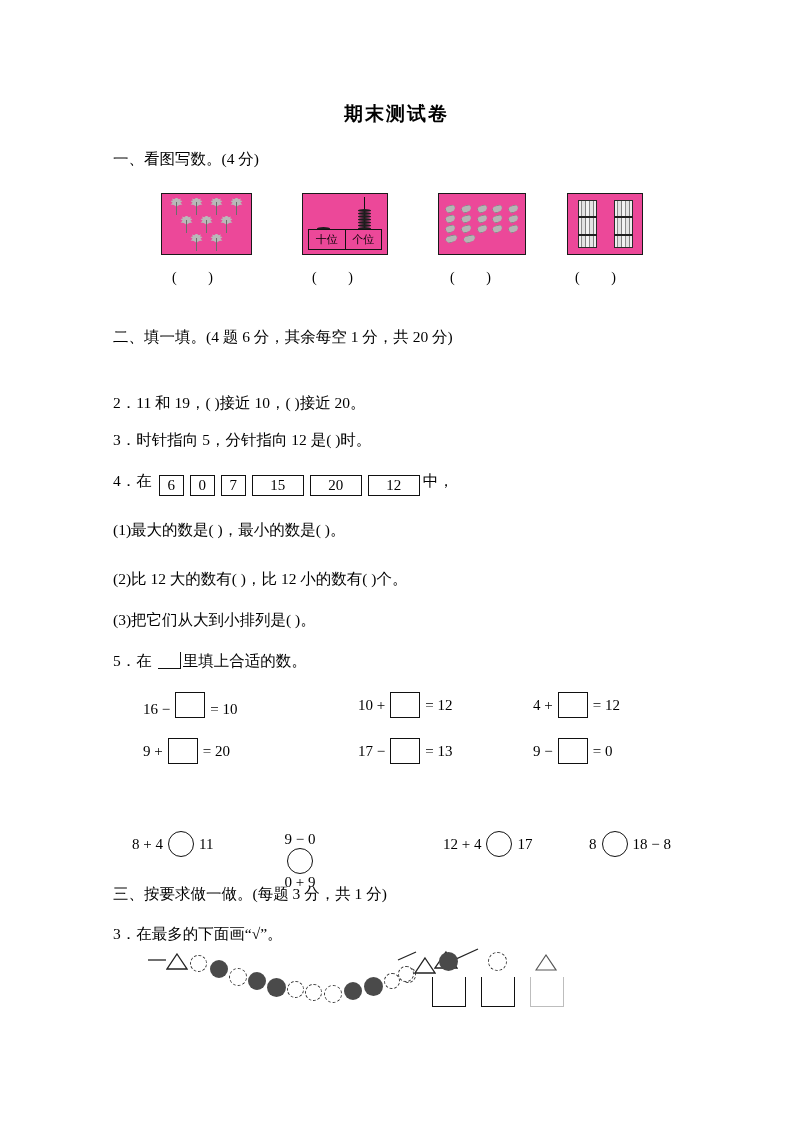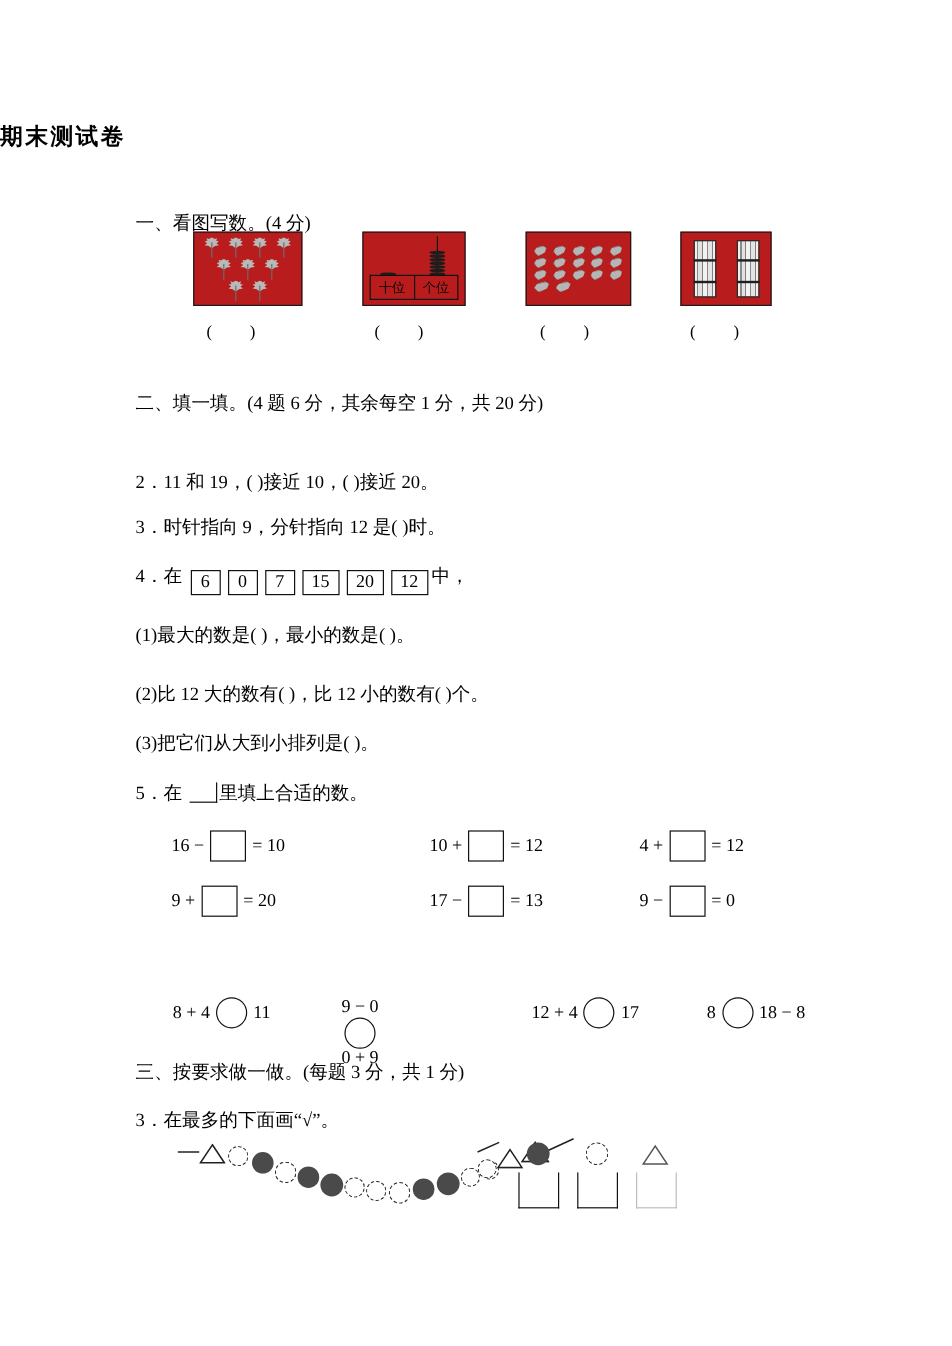--- a/index.html
+++ b/index.html
@@ -20,41 +20,41 @@
     left: 0; top: 0;
     width: 793px;
     height: 1122px;
   }
 
   
   .doc-title {
     position: absolute;
     left: 0; top: 101px;
     width: 793px;
-    text-align: left;
+    text-align: center;
     font-size: 19px;
     font-weight: bold;
     letter-spacing: 2px;
     font-family: "DejaVu Sans", "Liberation Sans", sans-serif;
   }
 
   
   .line {
     position: absolute;
     font-size: 15.5px;
     white-space: nowrap;
     line-height: 1.2;
   }
   .sec-head { font-size: 15.5px; }
 
   
   .pic-box {
     position: absolute;
     border: 1.2px solid #1a1a1a;
-    background: #b91c1c;
+    background: #ec4899;
     box-sizing: border-box;
   }
   .pic-row-parens {
     position: absolute;
     font-size: 14px;
     white-space: nowrap;
   }
 
   
   .leaf-wrap {
@@ -174,21 +174,21 @@
     box-sizing: border-box;
     text-align: center;
     font-size: 15px;
     line-height: 19px;
     height: 21px;
     vertical-align: -4px;
     margin: 0 3px;
     font-family: "Liberation Serif", serif;
   }
   .numbox.w1 { width: 25px; }
-  .numbox.w2 { width: 31px; }
+  .numbox.w2 { width: 52px; }
 
   
   .eqn {
     position: absolute;
     font-size: 15px;
     white-space: nowrap;
     display: flex;
     align-items: center;
     gap: 5px;
   }
@@ -267,21 +267,21 @@
     border-bottom-color: #bdbdbd;
   }
 </style>
 </head>
 <body>
 
 <div class="page">
 
   <div class="doc-title">期末测试卷</div>
 
-  <div class="line sec-head" style="left:113px; top:150px;margin-top:28px;">一、看图写数。(4 分)</div>
+  <div class="line sec-head" style="left:113px; top:150px;">一、看图写数。(4 分)</div>
 
   <div class="pic-box" style="left:161px; top:193px; width:91px; height:62px;">
     <div class="leaf-wrap">
       <div class="leaf-row">
         <span class="leaf"></span>
         <span class="leaf"></span>
         <span class="leaf"></span>
         <span class="leaf"></span>
       </div>
       <div class="leaf-row">
@@ -352,37 +352,37 @@
   <div class="pic-row-parens" style="left:172px; top:270px;">(&nbsp;&nbsp;&nbsp;&nbsp;&nbsp;&nbsp;&nbsp;&nbsp;&nbsp;)</div>
   <div class="pic-row-parens" style="left:312px; top:270px;">(&nbsp;&nbsp;&nbsp;&nbsp;&nbsp;&nbsp;&nbsp;&nbsp;&nbsp;)</div>
   <div class="pic-row-parens" style="left:450px; top:270px;">(&nbsp;&nbsp;&nbsp;&nbsp;&nbsp;&nbsp;&nbsp;&nbsp;&nbsp;)</div>
   <div class="pic-row-parens" style="left:575px; top:270px;">(&nbsp;&nbsp;&nbsp;&nbsp;&nbsp;&nbsp;&nbsp;&nbsp;&nbsp;)</div>
 
   <div class="line sec-head" style="left:113px; top:328px;">二、填一填。(4 题 6 分，其余每空 1 分，共 20 分)</div>
 
 
   <div class="line" style="left:113px; top:394px;">2．11 和 19，(        )接近 10，(        )接近 20。</div>
 
-  <div class="line" style="left:113px; top:431px;">3．时针指向 9，分针指向 12 是(        )时。</div>
+  <div class="line" style="left:113px; top:431px;">3．时针指向 5，分针指向 12 是(        )时。</div>
 
   <div class="line" style="left:113px; top:472px;">
     <span>4．在</span>
     <span class="numbox w1">6</span><span class="numbox w1">0</span><span class="numbox w1">7</span><span class="numbox w2">15</span><span class="numbox w2">20</span><span class="numbox w2">12</span><span>中，</span>
   </div>
 
   <div class="line" style="left:113px; top:521px;">(1)最大的数是(        )，最小的数是(        )。</div>
   <div class="line" style="left:113px; top:570px;">(2)比 12 大的数有(        )，比 12 小的数有(        )个。</div>
   <div class="line" style="left:113px; top:611px;">(3)把它们从大到小排列是(                       )。</div>
 
   <div class="line" style="left:113px; top:652px;">
     <span>5．在</span>
     <span class="mini-sq"></span><span>里填上合适的数。</span>
   </div>
 
-  <div class="eqn" style="left:143px; top:692px;">
+  <div class="eqn" style="left:143px; top:692px;align-items:flex-end;">
     <span>16 −</span>
     <span class="blank-sq"></span>
     <span>= 10</span>
   </div>
   <div class="eqn" style="left:358px; top:692px;">
     <span>10 +</span>
     <span class="blank-sq"></span>
     <span>= 12</span>
   </div>
   <div class="eqn" style="left:533px; top:692px;">
@@ -401,21 +401,21 @@
     <span class="blank-sq"></span>
     <span>= 13</span>
   </div>
   <div class="eqn" style="left:533px; top:738px;">
     <span>9 −</span>
     <span class="blank-sq"></span>
     <span>= 0</span>
   </div>
 
 
-  <div class="cmp" style="left:144px; top:831px;">
+  <div class="cmp" style="left:132px; top:831px;">
     <span>8 + 4</span>
     <span class="circ"></span>
     <span>11</span>
   </div>
   <div class="cmp" style="left:282px; top:831px;flex-direction:column;">
     <span>9 − 0</span>
     <span class="circ"></span>
     <span>0 + 9</span>
   </div>
   <div class="cmp" style="left:443px; top:831px;">

